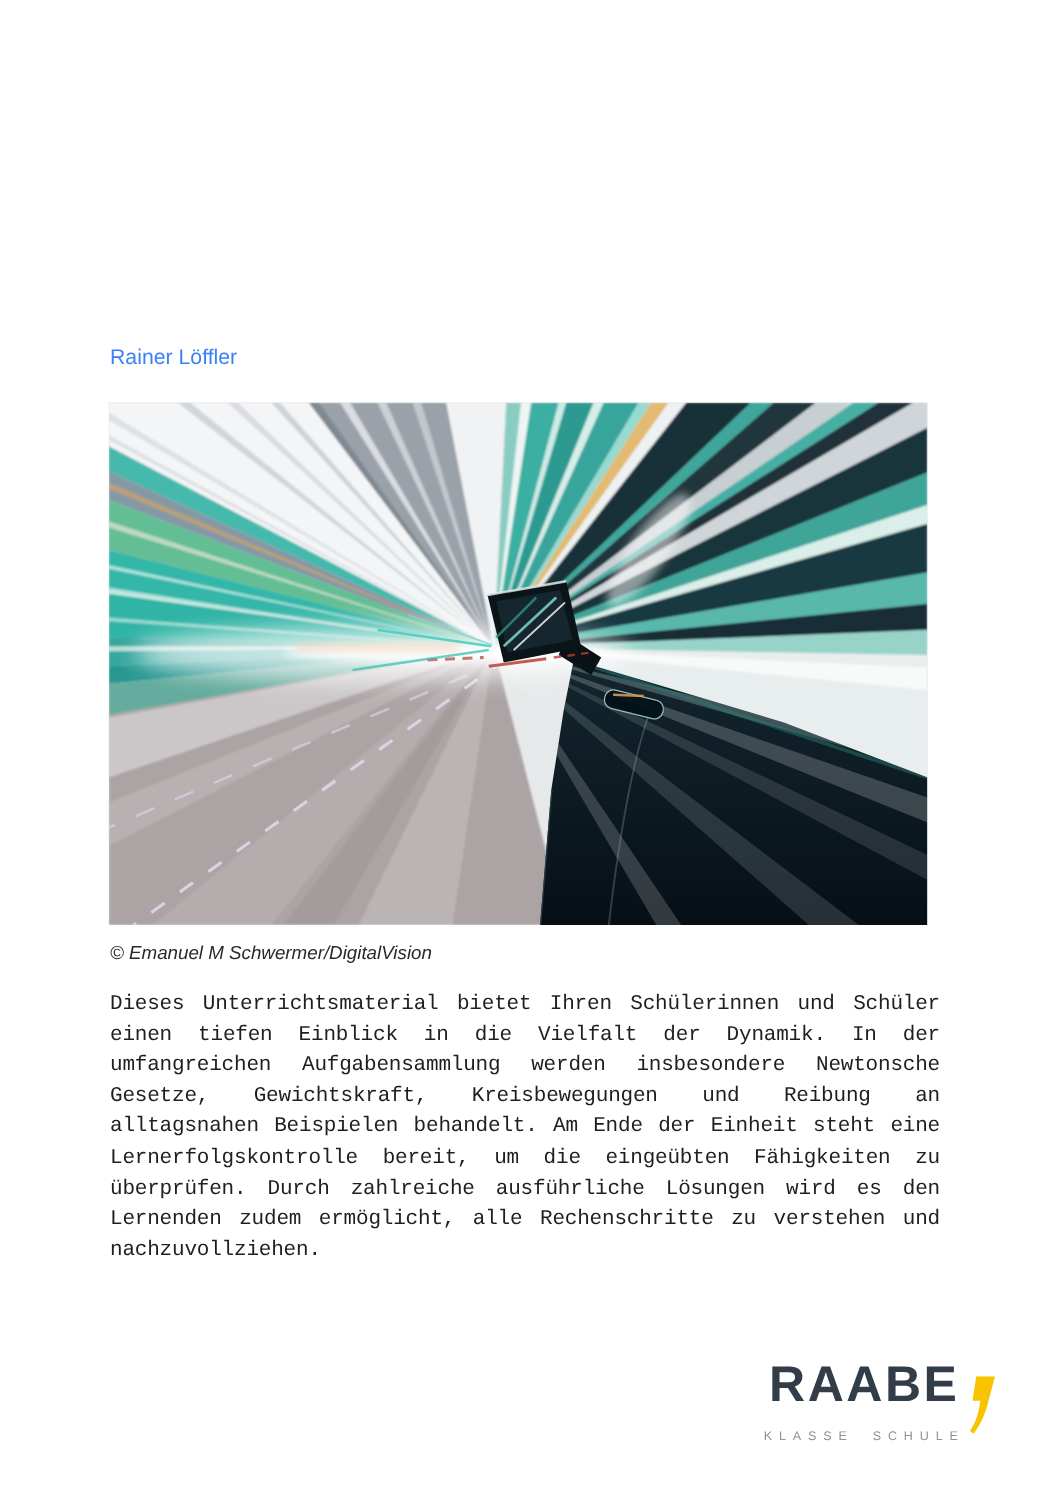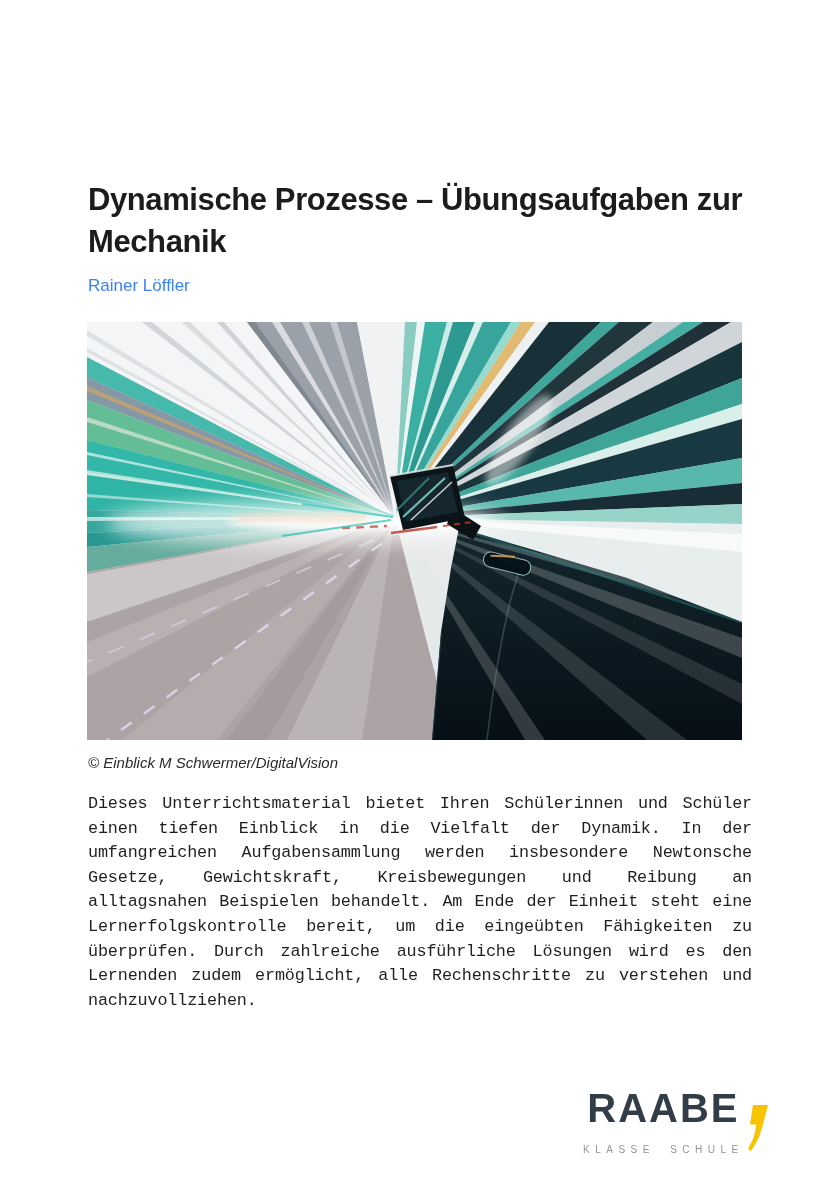--- a/index.html
+++ b/index.html
@@ -56,24 +56,24 @@
     width: 664px;
     font-size: 16.8px;
     line-height: 24.6px;
     letter-spacing: -0.15px;
     text-align: justify;
     color: #1f1f1f;
     font-family: Liberation Mono, monospace;
   }
   .brand-logo {
     position: absolute;
-    left: 583px;
+    left: 611px;
     top: 1088px;
     display: flex;
-    align-items: flex-end;
+    align-items: center;
   }
   .brand-col { display: flex; flex-direction: column; align-items: center; }
   .brand-name {
     font-size: 40px;
     line-height: 40px;
     font-weight: 700;
     letter-spacing: 2px;
     color: #323d47;
   }
   .brand-tagline {
@@ -84,21 +84,20 @@
     color: #8d9398;
     white-space: nowrap;
   }
   .brand-comma { margin-left: 4px; margin-top: 10px; }
 </style>
 </head>
 <body>
 
 <div class="page">
 
-  <h1 class="doc-title">Dynamische Prozesse – Übungsaufgaben zur Mechanik</h1>
 
   <div class="doc-author">Rainer Löffler</div>
 
   <figure class="cover-figure" style="margin:0;">
     <svg width="655" height="418" viewBox="0 0 655 418" xmlns="http://www.w3.org/2000/svg">
       <defs>
         <filter id="soft" x="-10%" y="-10%" width="120%" height="120%">
             <feGaussianBlur stdDeviation="0.7"></feGaussianBlur>
           </filter>
         <filter id="glowBig" x="-40%" y="-150%" width="180%" height="400%">
@@ -227,21 +226,21 @@
         <path d="M310,159 L361,150 L371,190 L319,200 Z" fill="#15262e"></path>
         <line x1="316" y1="195" x2="358" y2="156" stroke="#7fd4c8" stroke-width="2.2" opacity="0.85"></line>
         <line x1="324" y1="198" x2="365" y2="160" stroke="#ffffff" stroke-width="1.4" opacity="0.8"></line>
         <line x1="310" y1="188" x2="342" y2="156" stroke="#2e8f85" stroke-width="2" opacity="0.8"></line>
         <line x1="304" y1="211" x2="350" y2="205" stroke="#bb4136" stroke-width="2.4" opacity="0.85"></line>
         <line x1="356" y1="204" x2="386" y2="200" stroke="#c0392b" stroke-width="2" stroke-dasharray="6 5" opacity="0.8"></line>
       </g>
     </svg>
   </figure>
 
-  <div class="photo-credit">© Einblick M Schwermer/DigitalVision</div>
+  <div class="photo-credit">© Emanuel M Schwermer/DigitalVision</div>
 
   <p class="doc-description" style="margin:0;">Dieses Unterrichtsmaterial bietet Ihren Schülerinnen und Schüler einen tiefen Einblick in die Vielfalt der Dynamik. In der umfangreichen Aufgabensammlung werden insbesondere Newtonsche Gesetze, Gewichtskraft, Kreisbewegungen und Reibung an alltagsnahen Beispielen behandelt. Am Ende der Einheit steht eine Lernerfolgskontrolle bereit, um die eingeübten Fähigkeiten zu überprüfen. Durch zahlreiche ausführliche Lösungen wird es den Lernenden zudem ermöglicht, alle Rechenschritte zu verstehen und nachzuvollziehen.</p>
 
   <div class="brand-logo">
     <div class="brand-col">
       <span class="brand-name">RAABE</span>
       <span class="brand-tagline">KLASSE SCHULE</span>
     </div>
     <span class="brand-comma">
       <svg width="20" height="46" viewBox="0 0 20 46" xmlns="http://www.w3.org/2000/svg">

